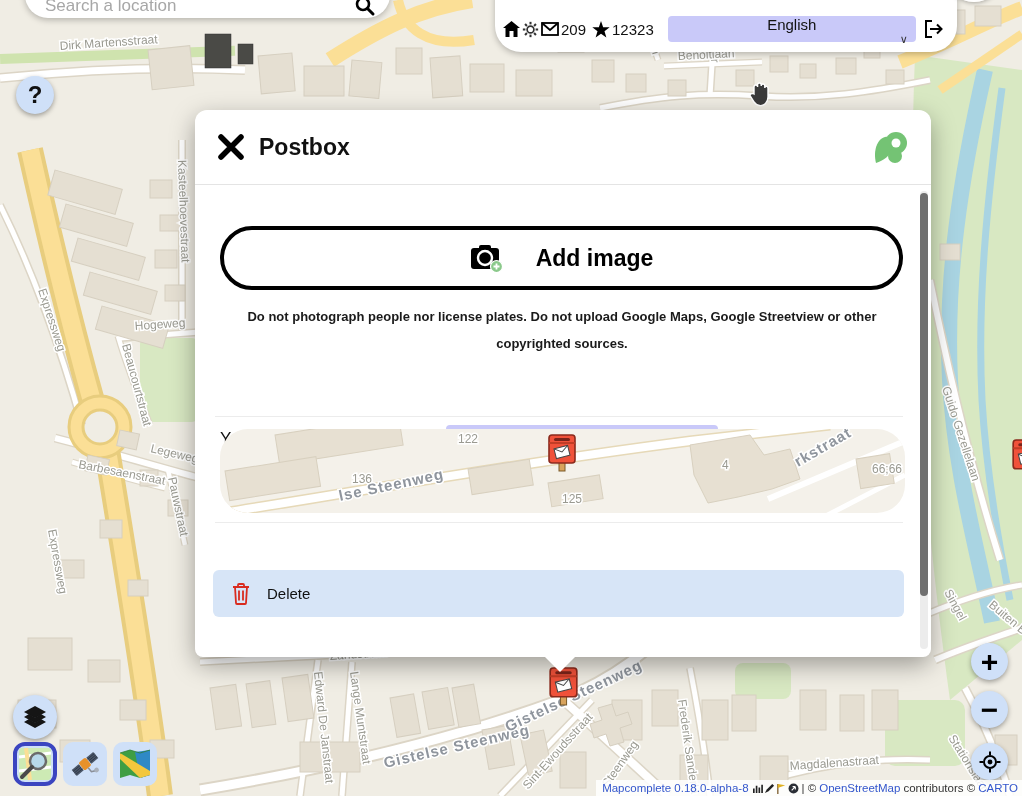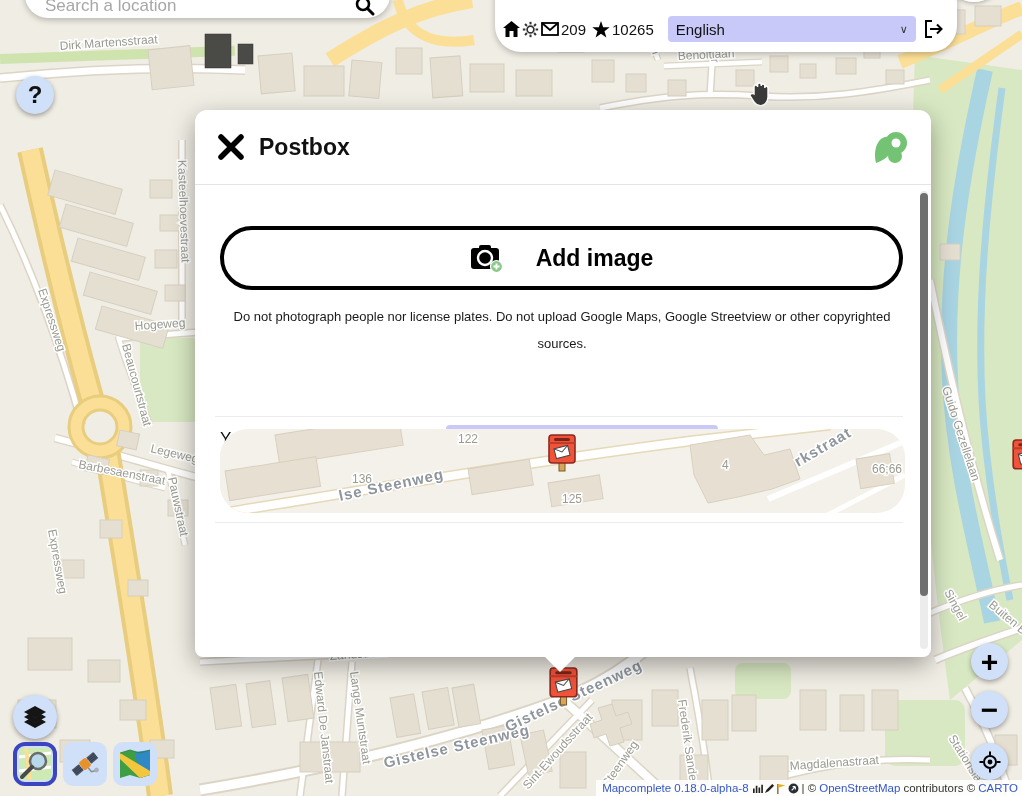--- a/index.html
+++ b/index.html
@@ -16,21 +16,21 @@
   .search-pill{position:absolute;left:25px;top:-28px;width:365px;height:46px;background:#fff;border-radius:23px;
     box-shadow:0 2px 6px rgba(0,0,0,.25);display:flex;align-items:flex-end;padding:0 14px 1px 18px;box-sizing:border-box;}
   .search-pill input{flex:1;border:none;outline:none;font-size:17px;color:#333;height:20px;background:transparent;font-family:"Liberation Sans",sans-serif;}
   .search-pill input::placeholder{color:#a7a7a7;}
   .user-name{position:absolute;top:-7px;right:80px;font-size:15px;color:#111;white-space:nowrap;}
   .user-pill{position:absolute;left:495px;top:-30px;width:462px;height:82px;background:#fff;border-radius:26px;
     box-shadow:0 2px 6px rgba(0,0,0,.25);}
   .user-row{position:absolute;left:8px;bottom:8px;right:8px;height:30px;display:flex;align-items:center;gap:2px;}
   .cnt{font-size:15px;color:#111;margin-right:4px;}
   .lang-select{width:248px;height:26px;background:#c9c9f9;border-radius:4px;display:flex;align-items:center;
-    padding:0 8px;box-sizing:border-box;font-size:15px;color:#111;margin-left:8px;}
+    padding:0 8px;box-sizing:border-box;font-size:15px;color:#111;margin-left:8px;flex-direction:column;}
   .lang-select .chev{margin-left:auto;font-size:11px;color:#333;}
   .avatar{position:absolute;right:-46px;top:-26px;width:54px;height:54px;border-radius:50%;
     background:radial-gradient(circle at 35% 30%,#e8d8c4 0 30%,#b99a78 45%,#6d5a48 75%,#3a3f44 100%);
     border:2px solid #fff;box-shadow:0 1px 4px rgba(0,0,0,.3);}
   .icon-btn{display:flex;align-items:center;justify-content:center;}
 
   
   .round-btn{position:absolute;border-radius:50%;background:#cfe0f8;box-shadow:0 2px 5px rgba(0,0,0,.35);
     display:flex;align-items:center;justify-content:center;}
   #help-btn{left:16px;top:76px;width:38px;height:38px;font-size:24px;font-weight:700;color:#111;}
@@ -42,21 +42,21 @@
   .dlg-header{position:absolute;left:0;top:0;right:0;height:74px;display:flex;align-items:center;padding:0 22px;box-sizing:border-box;}
   .dlg-title{font-size:23px;font-weight:700;color:#111;margin-left:14px;}
   .dlg-logo{margin-left:auto;}
   .dlg-body{position:absolute;left:0;top:74px;right:0;bottom:0;border-top:1px solid #e4e4e4;border-radius:0 0 8px 8px;overflow:hidden;background:#fff;}
   .scroll-track{position:absolute;right:3px;top:6px;bottom:8px;width:8px;background:#ececec;border-radius:4px;}
   .scroll-thumb{position:absolute;left:0;top:2px;width:8px;height:88%;background:#6f6f6f;border-radius:4px;}
 
   .add-image-btn{position:absolute;left:25px;top:41px;width:683px;height:64px;border:4px solid #000;border-radius:34px;
     background:#fff;display:flex;align-items:center;justify-content:center;gap:32px;box-sizing:border-box;cursor:pointer;}
   .add-image-label{font-size:23px;font-weight:700;color:#000;}
-  .notice{position:absolute;left:38px;top:118px;width:658px;text-align:center;font-size:13px;color:#1a1a1a;line-height:27px;}
+  .notice{position:absolute;left:38px;top:118px;width:658px;text-align:center;font-size:13px;color:#1a1a1a;line-height:27px;font-weight:bold;}
   .license-row{position:absolute;left:25px;top:240px;display:flex;align-items:center;font-size:17px;color:#111;}
   .license-select{width:272px;height:28px;background:#c9c9f9;border-radius:4px;margin-left:6px;display:flex;align-items:center;
     padding:0 8px;box-sizing:border-box;font-size:16px;color:#111;}
   .license-select .chev{margin-left:auto;font-size:12px;color:#333;}
   .hr{position:absolute;left:20px;right:28px;height:0;border-top:1px solid #ececec;}
   .minimap{position:absolute;left:25px;top:244px;width:685px;height:84px;border-radius:28px;overflow:hidden;}
   .delete-row{position:absolute;left:18px;top:385px;width:691px;height:47px;background:#d7e5f7;border-radius:6px;
     display:flex;align-items:center;padding:0 18px;box-sizing:border-box;cursor:pointer;}
   .delete-label{font-size:15px;color:#111;margin-left:16px;}
 
@@ -326,21 +326,21 @@
             <rect x="1" y="1" width="16" height="12" fill="none" stroke="#000" stroke-width="1.8"></rect>
             <path d="M1,1 L9,8 L17,1" fill="none" stroke="#000" stroke-width="1.8"></path>
           </svg>
       </span>
       <span class="cnt">209</span>
       <span class="icon-btn">
         <svg width="18" height="17" viewBox="0 0 20 19">
             <path d="M10,0 L12.4,6.9 L19.7,7 L13.9,11.4 L16,18.4 L10,14.2 L4,18.4 L6.1,11.4 L0.3,7 L7.6,6.9 Z" fill="#000"></path>
           </svg>
       </span>
-      <span class="cnt">10265</span>
+      <span class="cnt">12323</span>
       <div class="lang-select">
         <span>English</span>
         <span class="chev">∨</span>
       </div>
       <span class="icon-btn" style="margin-left:6px;">
         <svg width="19" height="18" viewBox="0 0 19 18">
             <path d="M8,1 L2,1 L2,17 L8,17" fill="none" stroke="#000" stroke-width="2"></path>
             <path d="M6,9 L17,9" stroke="#000" stroke-width="2"></path>
             <path d="M13,4.5 L17.5,9 L13,13.5" fill="none" stroke="#000" stroke-width="2"></path>
           </svg>
@@ -410,20 +410,32 @@
             <text class="lbl" x="502" y="40">4</text>
             <text class="lbl" x="652" y="44">66;66</text>
             <text class="lbl lbl-big" x="578" y="38" transform="rotate(-30 578 38)">rkstraat</text>
             <text class="lbl lbl-big" x="120" y="72" transform="rotate(-12 120 72)">lse Steenweg</text>
           </g>
           <use href="#postbox" x="328" y="4" width="28" height="40"></use>
         </svg>
       </div>
       <div class="hr" style="top:337px;"></div>
 
+      <div class="delete-row">
+        <svg width="20" height="24" viewBox="0 0 20 24">
+          <g fill="none" stroke="#d92b1f" stroke-width="1.8">
+            <path d="M2,5 L18,5"></path>
+            <path d="M7,5 L7,3 Q7,2 8,2 L12,2 Q13,2 13,3 L13,5"></path>
+            <path d="M4,5 L5,21 Q5,22 6,22 L14,22 Q15,22 15,21 L16,5"></path>
+            <path d="M8,8.5 L8,18.5"></path>
+              <path d="M12,8.5 L12,18.5"></path>
+          </g>
+        </svg>
+        <span class="delete-label">Delete</span>
+      </div>
 
       <div class="scroll-track">
         <div class="scroll-thumb"></div>
       </div>
     </div>
   </div>
 
   <div id="layers-btn" class="round-btn">
     <svg width="26" height="26" viewBox="0 0 26 26">
       <g fill="#151515">

